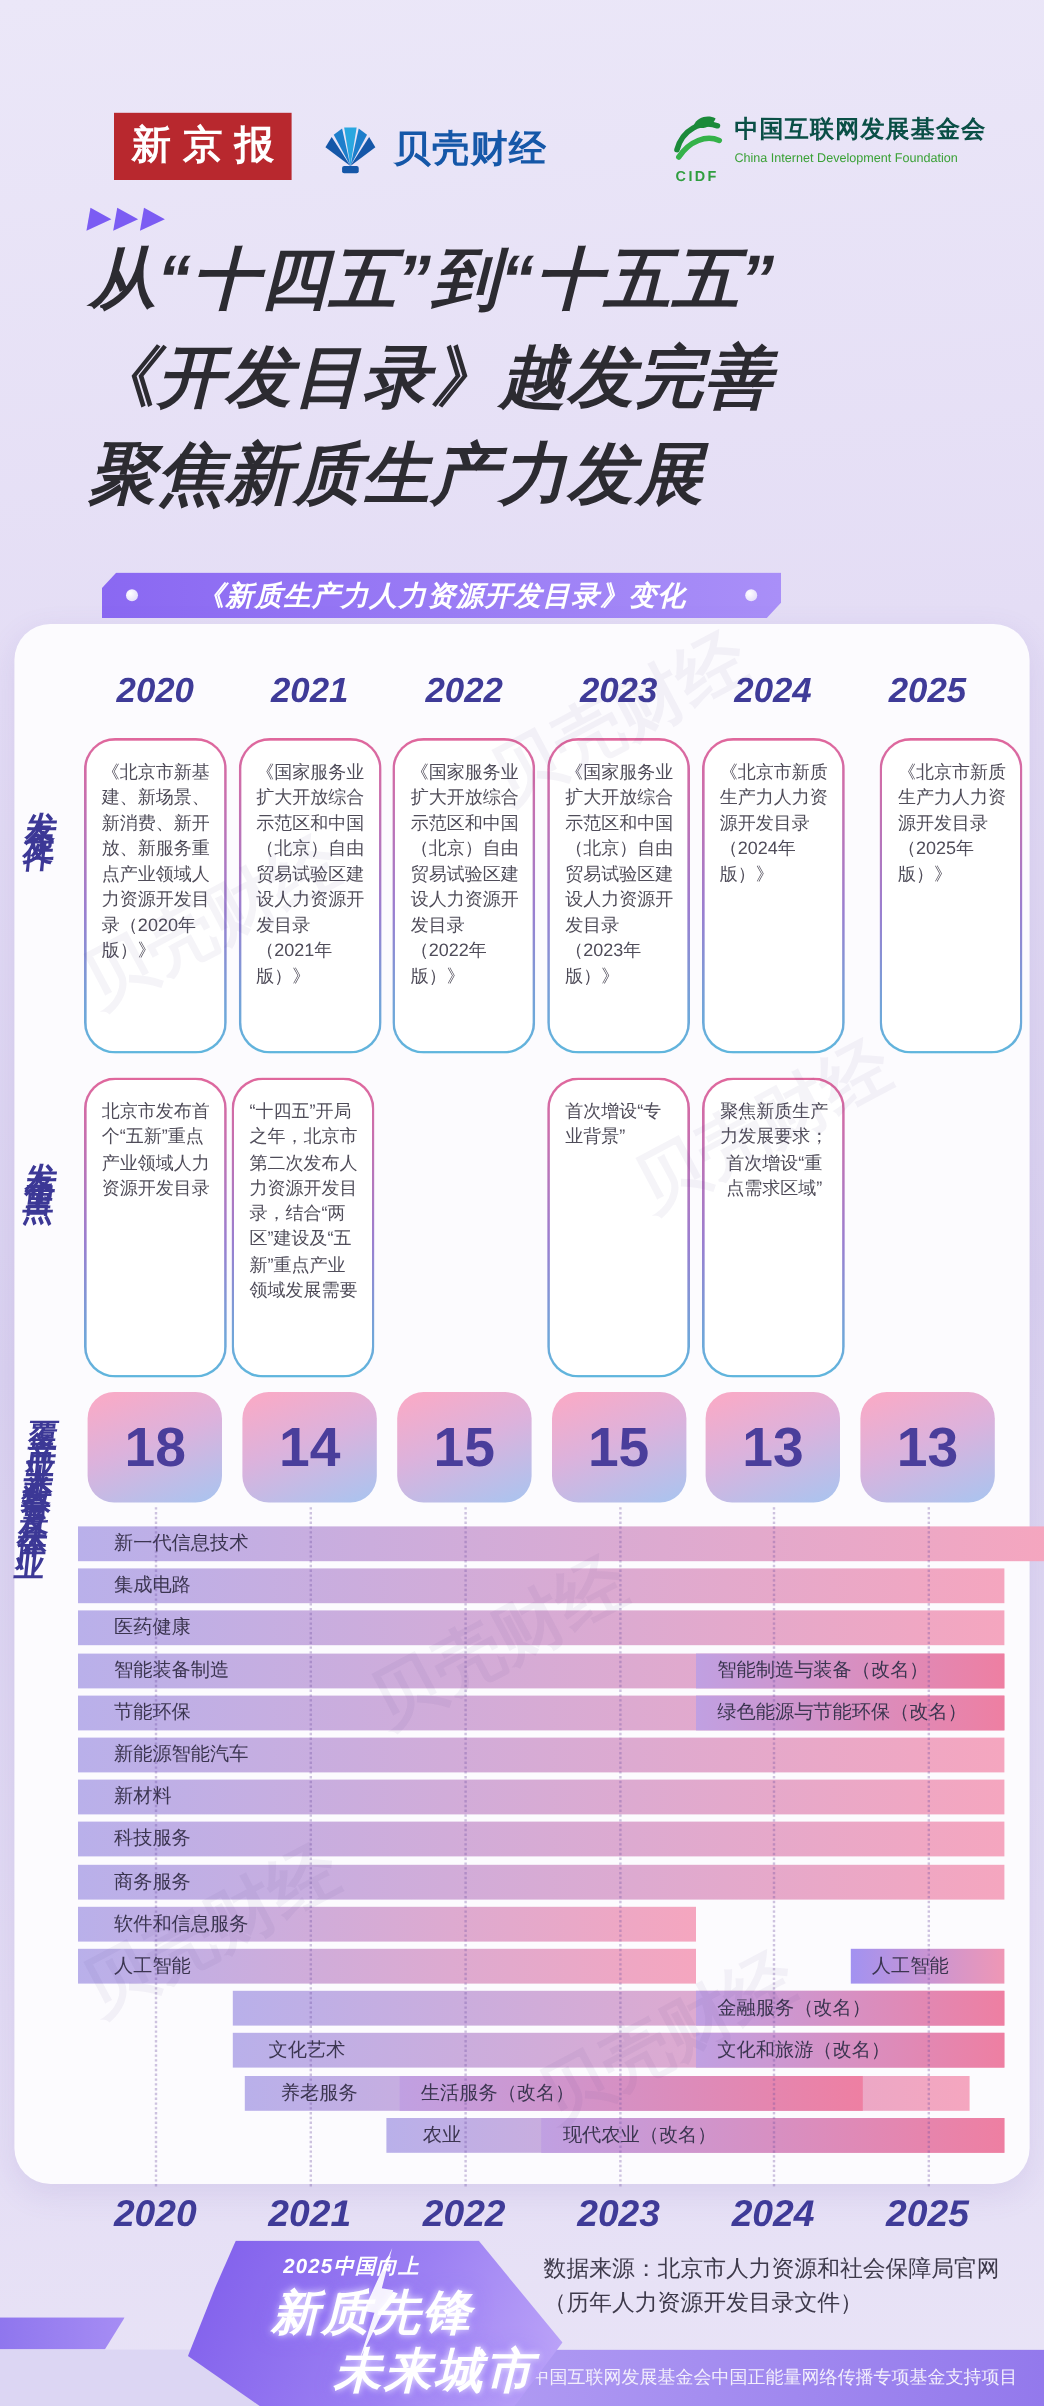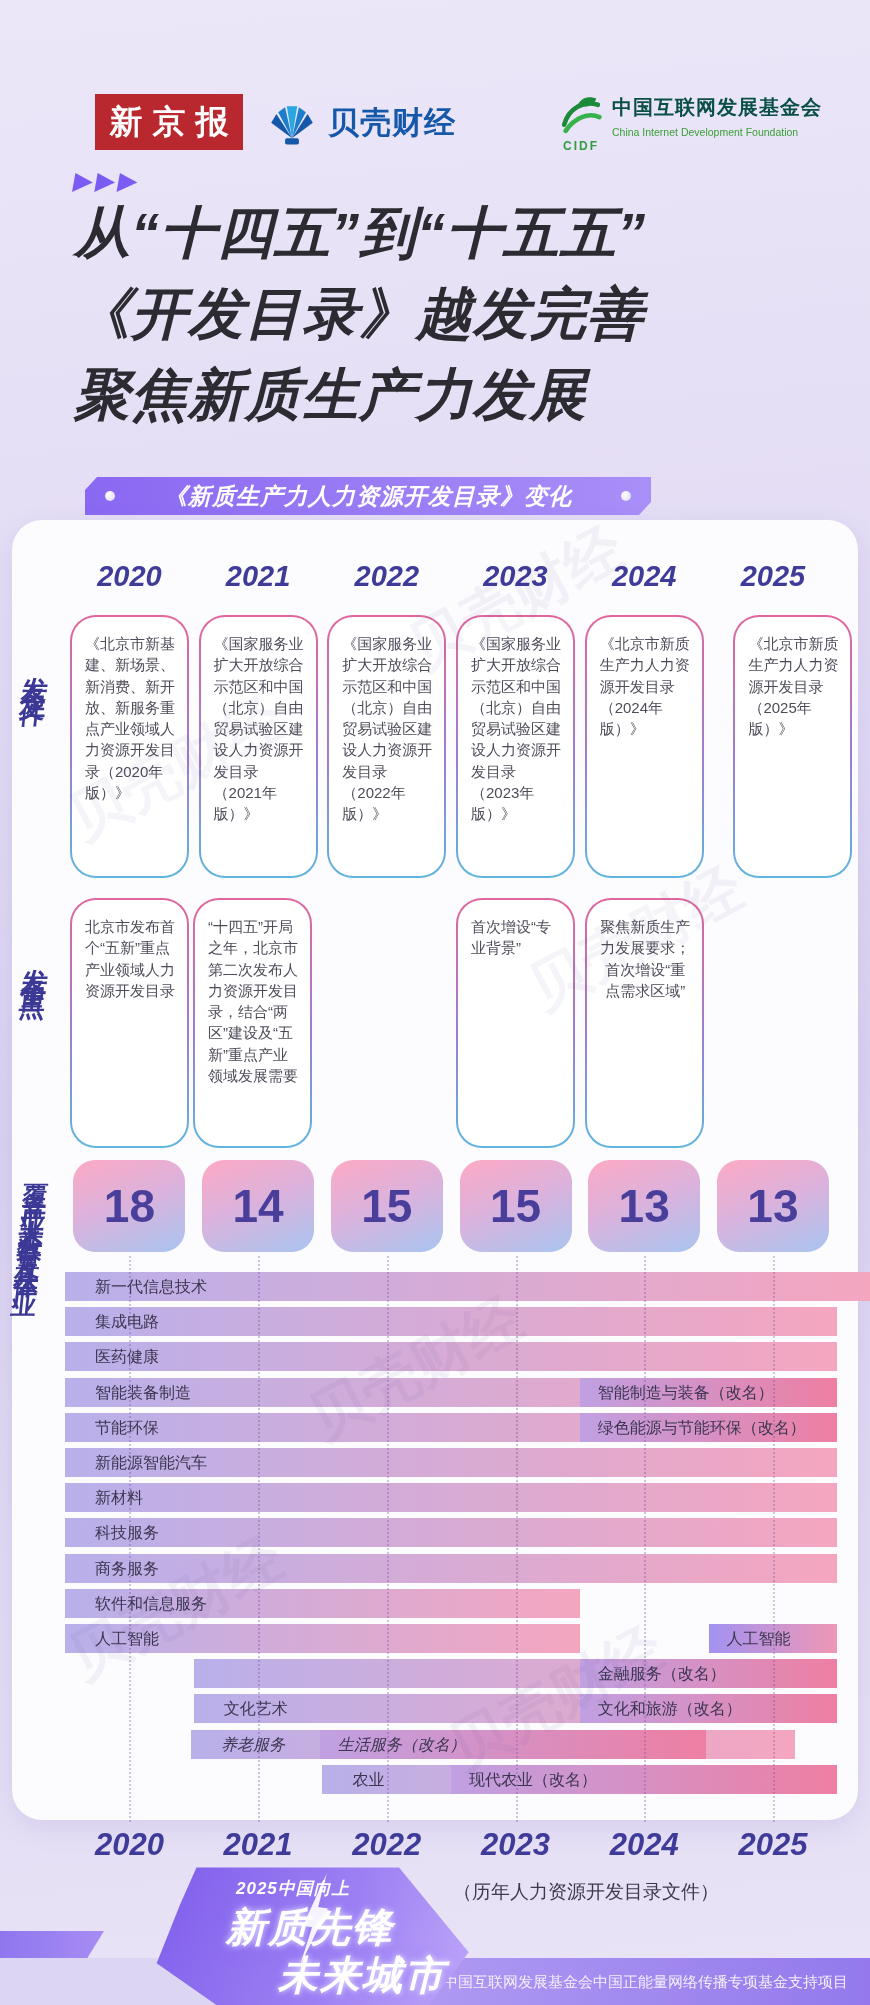--- a/index.html
+++ b/index.html
@@ -206,21 +206,21 @@
         <div class="seg" style="left: 386.1px; width: 257.2px; background: linear-gradient(90deg, rgb(192, 160, 226), rgb(238, 127, 162));">
           <span class="lbl" style="padding-left: 18px;">金融服务（改名）</span>
         </div>
       </div>
       <div class="bar abs" style="left: 193.7px; top: 1694.4px; width: 643.3px; height: 29px; background: linear-gradient(90deg, rgb(185, 176, 234), rgb(245, 166, 191));">
         <span class="lbl" style="padding-left: 30px;">文化艺术</span>
         <div class="seg" style="left: 386.1px; width: 257.2px; background: linear-gradient(90deg, rgb(192, 160, 226), rgb(238, 127, 162));">
           <span class="lbl" style="padding-left: 18px;">文化和旅游（改名）</span>
         </div>
       </div>
-      <div class="bar abs" style="left: 191px; top: 1729.6px; width: 604px; height: 29px; background: linear-gradient(90deg, rgb(185, 176, 234), rgb(245, 166, 191)); font-style: italic;">
+      <div class="bar abs" style="left: 204px; top: 1729.6px; width: 604px; height: 29px; background: linear-gradient(90deg, rgb(185, 176, 234), rgb(245, 166, 191));">
         <span class="lbl" style="padding-left: 30px;">养老服务</span>
         <div class="seg" style="left: 128.7px; width: 386.1px; background: linear-gradient(90deg, rgb(192, 160, 226), rgb(238, 127, 162));">
           <span class="lbl" style="padding-left: 18px;">生活服务（改名）</span>
         </div>
       </div>
       <div class="bar abs" style="left: 322.4px; top: 1764.8px; width: 514.6px; height: 29px; background: linear-gradient(90deg, rgb(185, 176, 234), rgb(245, 166, 191));">
         <span class="lbl" style="padding-left: 30px;">农业</span>
         <div class="seg" style="left: 128.7px; width: 385.9px; background: linear-gradient(90deg, rgb(192, 160, 226), rgb(238, 127, 162));">
           <span class="lbl" style="padding-left: 18px;">现代农业（改名）</span>
         </div>
@@ -228,20 +228,21 @@
     </div>
 
   <div class="abs wm" style="left:400px;top:560px;">贝壳财经</div>
   <div class="abs wm" style="left:60px;top:730px;">贝壳财经</div>
   <div class="abs wm" style="left:520px;top:900px;">贝壳财经</div>
   <div class="abs wm" style="left:300px;top:1330px;">贝壳财经</div>
   <div class="abs wm" style="left:60px;top:1570px;">贝壳财经</div>
   <div class="abs wm" style="left:440px;top:1660px;">贝壳财经</div>
 
   <div class="abs src">
+    <div>数据来源：北京市人力资源和社会保障局官网</div>
     <div>（历年人力资源开发目录文件）</div>
   </div>
 
   <div class="abs strip-base"></div>
   <div class="abs strip">中国互联网发展基金会中国正能量网络传播专项基金支持项目</div>
   <div class="abs wing"></div>
 
   <div class="abs badge">
     <div class="badge-top">2025中国向上</div>
     <div class="badge-big" style="left:76px;top:34px;">新质先锋</div>

